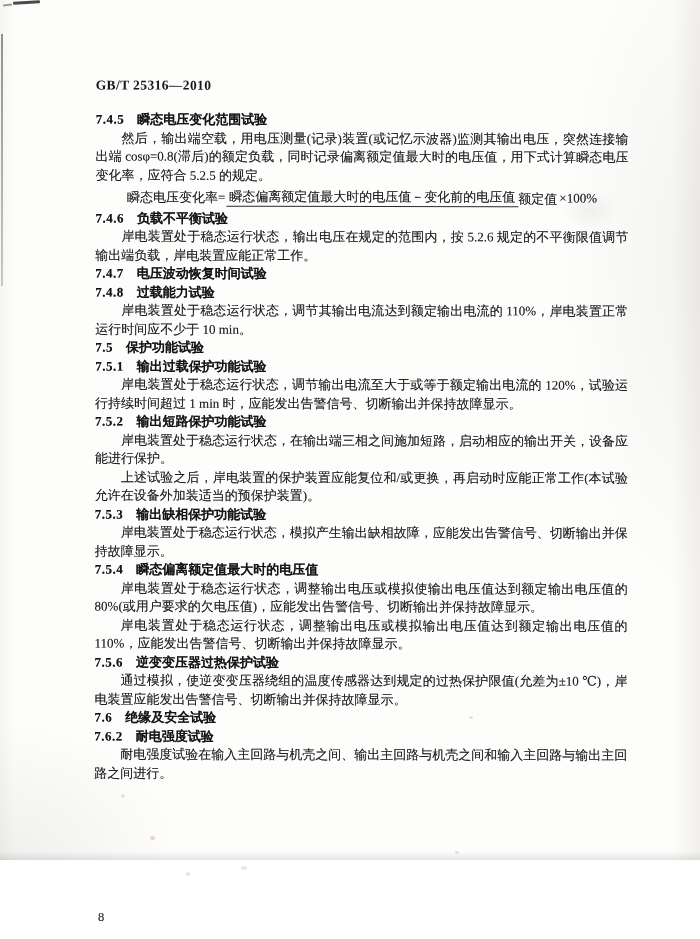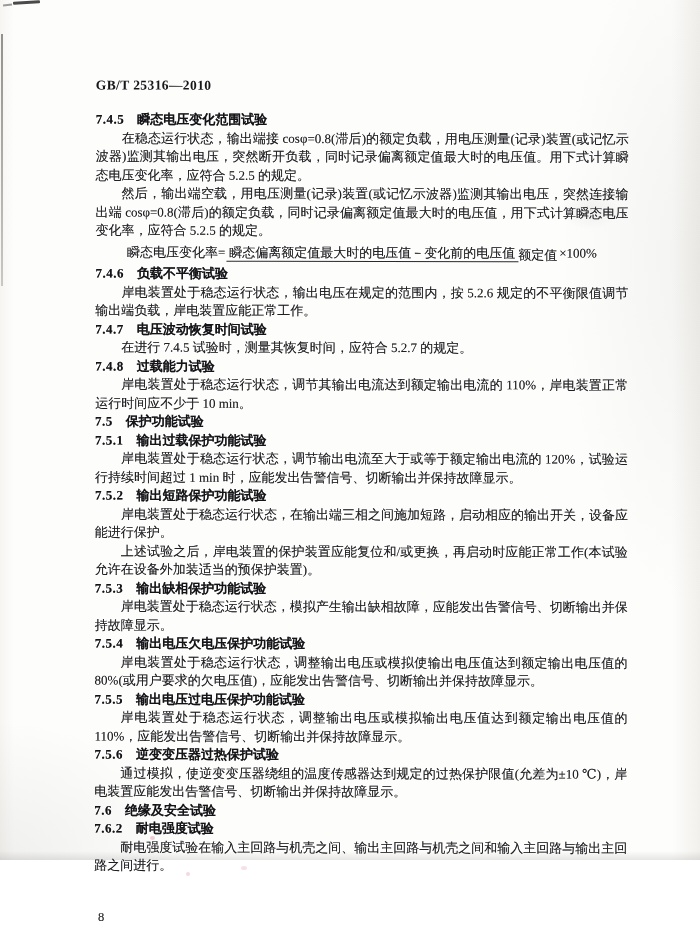--- a/index.html
+++ b/index.html
@@ -80,47 +80,44 @@
   <div class="artifact speck s3"></div>
   <div class="artifact speck s4"></div>
   <div class="artifact speck s5"></div>
   <div class="artifact speck s6"></div>
   <div class="artifact smudge"></div>
 
   <div class="content">
     <div class="std-header">GB/T 25316—2010</div>
     <div id="sections">
         <div class="heading"><span class="h-num">7.4.5</span><span class="h-title">瞬态电压变化范围试验</span></div>
-        <p class="para">在稳态运行状态，输出端接 cosφ=0.8(滞后)的额定负载，用电压测量(记录)装置(或记忆示波器)监测其输出电压，突然断开负载，同时记录偏离额定值最大时的电压值。用下式计算瞬态电压变化率，应符合 5.2.5 的规定。</p>
         <p class="para">然后，输出端空载，用电压测量(记录)装置(或记忆示波器)监测其输出电压，突然连接输出端 cosφ=0.8(滞后)的额定负载，同时记录偏离额定值最大时的电压值，用下式计算瞬态电压变化率，应符合 5.2.5 的规定。</p>
         <div class="formula">
           <span class="f-lhs">瞬态电压变化率=</span>
           <span class="frac">
             <span class="num">瞬态偏离额定值最大时的电压值－变化前的电压值</span>
             <span class="den">额定值</span>
           </span>
           <span class="f-suffix">×100%</span>
         </div>
         <div class="heading"><span class="h-num">7.4.6</span><span class="h-title">负载不平衡试验</span></div>
         <p class="para">岸电装置处于稳态运行状态，输出电压在规定的范围内，按 5.2.6 规定的不平衡限值调节输出端负载，岸电装置应能正常工作。</p>
         <div class="heading"><span class="h-num">7.4.7</span><span class="h-title">电压波动恢复时间试验</span></div>
-        <p class="para">在进行 7.4.5 试验时，测量其恢复时间，应符合 5.2.7 的规定。</p>
         <div class="heading"><span class="h-num">7.4.8</span><span class="h-title">过载能力试验</span></div>
         <p class="para">岸电装置处于稳态运行状态，调节其输出电流达到额定输出电流的 110%，岸电装置正常运行时间应不少于 10 min。</p>
         <div class="heading"><span class="h-num">7.5</span><span class="h-title">保护功能试验</span></div>
         <div class="heading"><span class="h-num">7.5.1</span><span class="h-title">输出过载保护功能试验</span></div>
         <p class="para">岸电装置处于稳态运行状态，调节输出电流至大于或等于额定输出电流的 120%，试验运行持续时间超过 1 min 时，应能发出告警信号、切断输出并保持故障显示。</p>
         <div class="heading"><span class="h-num">7.5.2</span><span class="h-title">输出短路保护功能试验</span></div>
         <p class="para">岸电装置处于稳态运行状态，在输出端三相之间施加短路，启动相应的输出开关，设备应能进行保护。</p>
         <p class="para">上述试验之后，岸电装置的保护装置应能复位和/或更换，再启动时应能正常工作(本试验允许在设备外加装适当的预保护装置)。</p>
         <div class="heading"><span class="h-num">7.5.3</span><span class="h-title">输出缺相保护功能试验</span></div>
         <p class="para">岸电装置处于稳态运行状态，模拟产生输出缺相故障，应能发出告警信号、切断输出并保持故障显示。</p>
-        <div class="heading"><span class="h-num">7.5.4</span><span class="h-title">输出电压欠电压保护功能试验</span></div>
+        <div class="heading"><span class="h-num">7.5.4</span><span class="h-title">瞬态偏离额定值最大时的电压值</span></div>
         <p class="para">岸电装置处于稳态运行状态，调整输出电压或模拟使输出电压值达到额定输出电压值的 80%(或用户要求的欠电压值)，应能发出告警信号、切断输出并保持故障显示。</p>
-        <div class="heading"><span class="h-num">7.5.5</span><span class="h-title">输出电压过电压保护功能试验</span></div>
         <p class="para">岸电装置处于稳态运行状态，调整输出电压或模拟输出电压值达到额定输出电压值的 110%，应能发出告警信号、切断输出并保持故障显示。</p>
         <div class="heading"><span class="h-num">7.5.6</span><span class="h-title">逆变变压器过热保护试验</span></div>
         <p class="para">通过模拟，使逆变变压器绕组的温度传感器达到规定的过热保护限值(允差为±10 ℃)，岸电装置应能发出告警信号、切断输出并保持故障显示。</p>
         <div class="heading"><span class="h-num">7.6</span><span class="h-title">绝缘及安全试验</span></div>
         <div class="heading"><span class="h-num">7.6.2</span><span class="h-title">耐电强度试验</span></div>
         <p class="para">耐电强度试验在输入主回路与机壳之间、输出主回路与机壳之间和输入主回路与输出主回路之间进行。</p>
       </div>
   </div>
 
   <div class="page-number">8</div>

